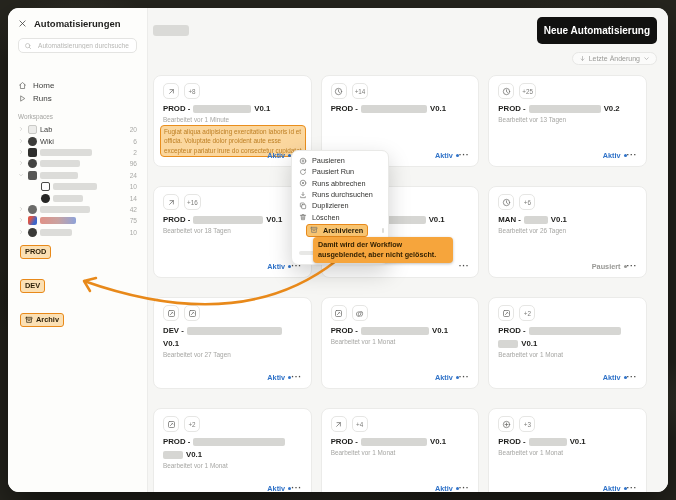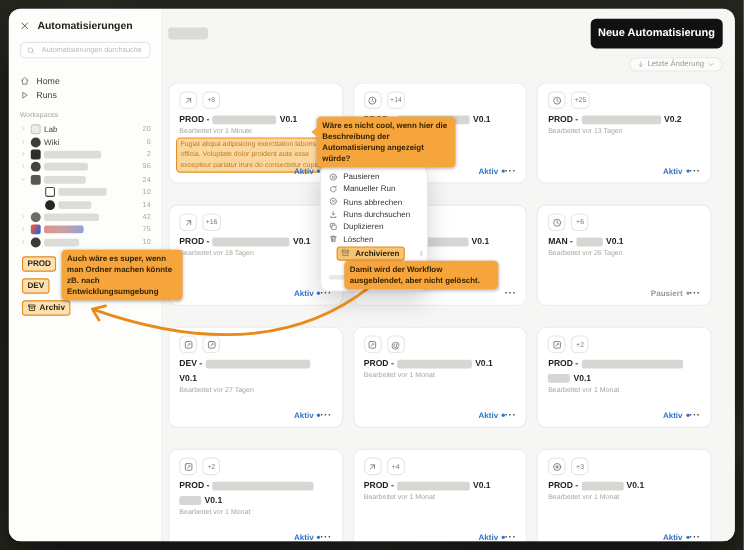--- a/index.html
+++ b/index.html
@@ -16,21 +16,21 @@
     border-radius:11px;box-shadow:0 16px 44px rgba(0,0,0,.6);display:flex;overflow:hidden}
   
   .sidebar{flex:0 0 140px;width:140px;background:#fdfdfb;border-right:1px solid #ececea;
     padding:10px 10px 0;box-sizing:border-box}
   .sb-head{display:flex;align-items:center;gap:7px}
   .sb-title{font-size:9.5px;font-weight:bold;color:#1d1d1b}
   .search{margin-top:9px;height:15px;border:1px solid #e4e4e2;border-radius:5px;display:flex;
     align-items:center;gap:4px;padding:0 5px;background:#fff;box-sizing:border-box}
   .search input{border:0;outline:0;width:100%;font-size:6.6px;color:#444;background:transparent;font-family:inherit}
   .search input::placeholder{color:#b8b8b5}
-  .nav{margin-top:14px}
+  .nav{margin-top:26px}
   .nav-item{display:flex;align-items:center;gap:6px;height:13px;color:#3e3e3c;font-size:8px;cursor:pointer}
   .ws-label{margin-top:8px;font-size:6.4px;color:#a5a5a2}
   .ws-list{margin-top:4px}
   .ws-item{display:flex;align-items:center;gap:3px;height:11.4px;font-size:7.4px;color:#3e3e3c}
   .ws-item.indent{padding-left:13px}
   .ws-item .count{margin-left:auto;font-size:6.6px;color:#a9a9a6}
   .ws-ic{width:9px;height:9px;border-radius:2px;flex:0 0 9px}
   .ic-avatar{background:#ececea;border:1px solid #c9c9c6;box-sizing:border-box}
   .ic-gear-dark{background:#3c3c3a;border-radius:50%}
   .ic-dark-square{background:#2e2e2c}
@@ -41,21 +41,21 @@
   .ic-dark-circle{background:#262624;border-radius:50%}
   .ic-gear-light{background:#6b6b69;border-radius:50%}
   .ic-colorful{background:linear-gradient(120deg,#d9564a 30%,#3d66c9 70%)}
   .ic-dark-app2{background:#3a3a38;border-radius:50%}
   .blob{display:inline-block;height:7px;background:#dcdcd9;border-radius:2px}
   .blob.colorful{background:linear-gradient(90deg,#e09187,#c9a2a0,#8fa3d9)}
   .chev{color:#b5b5b2;flex:0 0 7px}
   .tags{margin-top:7px;padding-left:2px}
   .tag{display:flex;align-items:center;gap:3px;border:1.5px solid #e8891a;background:#fbe0b4;
     color:#2b1e06;font-weight:bold;font-size:7.4px;padding:1.5px 4px;border-radius:3px;
-    margin-bottom:6px;width:max-content}
+    margin-bottom:20px;width:max-content}
   
   .main{flex:1;background:#f6f6f4;position:relative;box-sizing:border-box;overflow:hidden}
   .main-head{display:flex;justify-content:space-between;align-items:center;padding:9px 11px 0 5px}
   .title-blob{width:36px;height:11px;background:#dadad7;border-radius:3px}
   .new-btn{background:#111110;color:#fff;font-size:10px;font-weight:bold;border:0;border-radius:5px;
     padding:8px 7px;font-family:inherit;cursor:pointer}
   .sort-row{display:flex;justify-content:flex-end;padding:8px 11px 0}
   .sort-btn{display:inline-flex;align-items:center;gap:3px;font-size:7px;color:#9a9a97;
     border:1px solid #e7e7e5;background:#fbfbfa;border-radius:8px;padding:2px 6px;font-family:inherit;cursor:pointer}
   .grid{display:grid;grid-template-columns:repeat(3,1fr);gap:19px 9px;padding:10px 21px 0 5px}
@@ -571,21 +571,21 @@
           </svg>
         </span>
         <span>Pausieren</span>
       </div>
       <div class="mi">
         <span class="svgi" style="width:8px;height:8px;">
           <svg viewBox="0 0 24 24">
             <path d="M19.5 12a7.5 7.5 0 1 1-2.2-5.3M19.5 3.5V7H16"></path>
           </svg>
         </span>
-        <span>Manueller Run</span>
+        <span>Pausiert Run</span>
       </div>
       <div class="mi">
         <span class="svgi" style="width:8px;height:8px;">
           <svg viewBox="0 0 24 24">
             <circle cx="12" cy="12" r="8.5"></circle>
             <path d="M9.5 9.5l5 5M14.5 9.5l-5 5"></path>
           </svg>
         </span>
         <span>Runs abbrechen</span>
       </div>
@@ -627,16 +627,14 @@
         <span class="blob" style="width:22px;height:5px"></span>
       </div>
       <div class="mfoot"><span class="blob"></span></div>
     </div>
 
   <svg class="arrow-svg" width="676" height="500">
     <path d="M336 261 Q 240 336 84 281" stroke="#E8891A" stroke-width="2.5" fill="none"></path>
     <path d="M84 281 L96 278 M84 281 L90 291" stroke="#E8891A" stroke-width="2.5" fill="none" stroke-linecap="round"></path>
   </svg>
 
-  <div class="annotation b1">Wäre es nicht cool, wenn hier die Beschreibung der Automatisierung angezeigt würde?</div>
   <div class="annotation b2">Damit wird der Workflow ausgeblendet, aber nicht gelöscht.</div>
-  <div class="annotation b3">Auch wäre es super, wenn man Ordner machen könnte zB. nach Entwicklungsumgebung</div>
 </div>
 
 </body></html>

